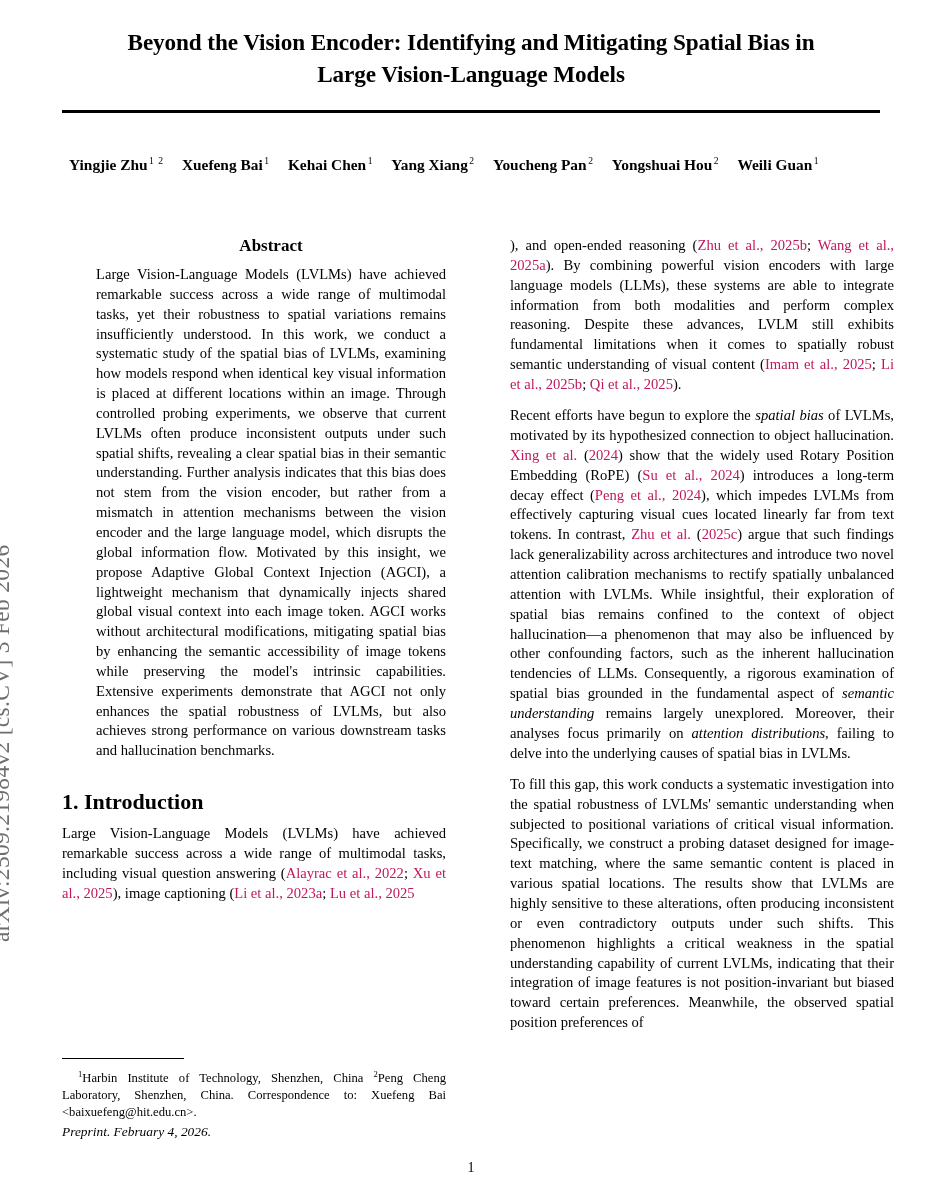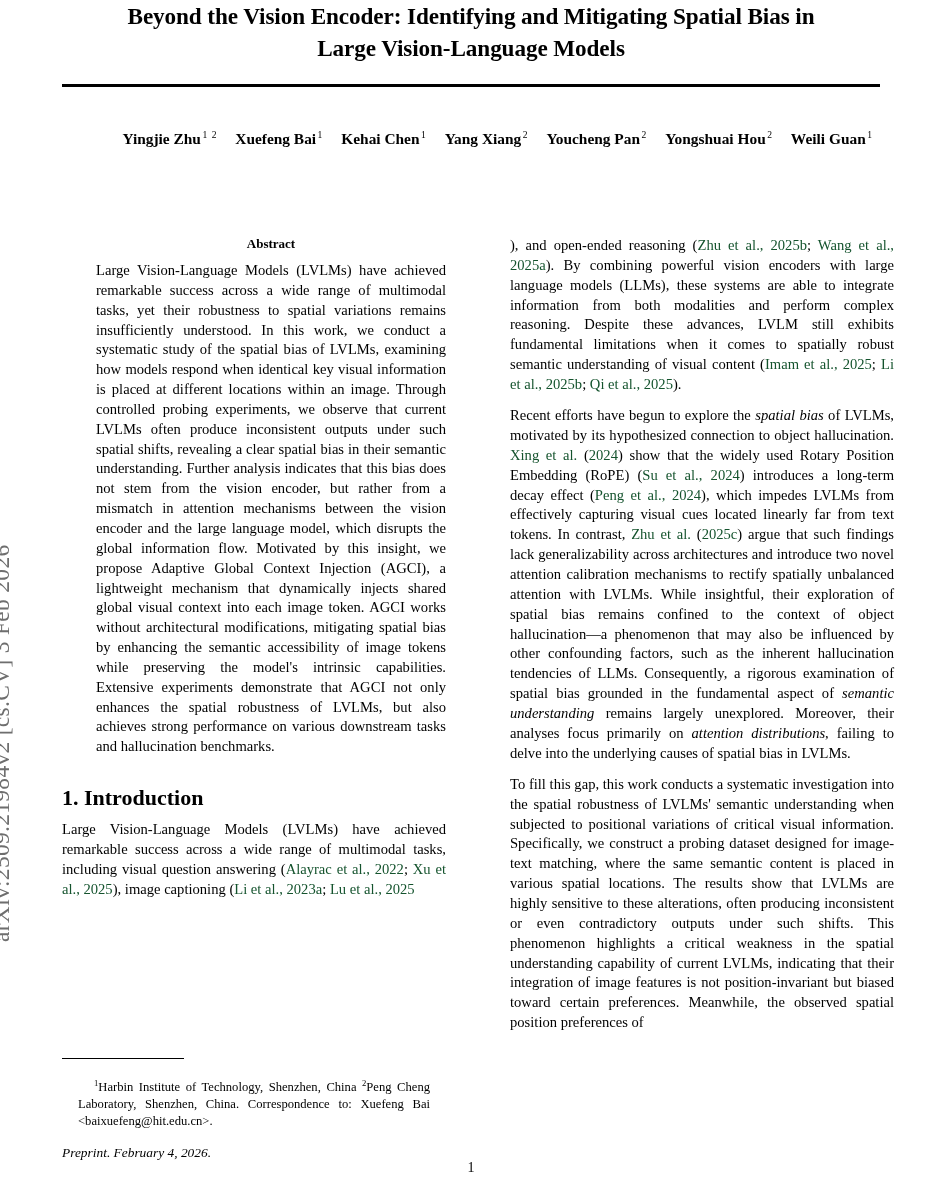--- a/index.html
+++ b/index.html
@@ -42,41 +42,42 @@
   #page {
     position: absolute;
     left: 62px;
     top: 0;
     width: 818px;
     height: 1200px;
   }
 
   
   #title-block {
+    padding-top: 26px;
   }
   #paper-title {
     font-size: 23.2px;
     font-weight: bold;
     line-height: 32px;
     text-align: center;
     margin: 0 auto;
     width: 700px;
     letter-spacing: -0.1px;
   }
   #title-rule {
     margin-top: 20px;
     height: 3px;
     background: #000;
     width: 818px;
   }
 
   
   #authors {
     margin-top: 36px;
-    text-align: right;
+    text-align: left;
     font-size: 15.4px;
     font-weight: bold;
     line-height: 23px;
   }
   #authors .author {
     white-space: nowrap;
     margin: 0 7px;
   }
   #authors sup {
     font-size: 9.6px;
@@ -109,21 +110,21 @@
     height: 930px;
   }
 
   
   #abstract-wrap {
     width: 350px;
     margin-left: 34px;
   }
   #abstract-heading {
     text-align: center;
-    font-size: 13px;
+    font-size: 17px;
     font-weight: bold;
     margin: 0 0 9px 0;
   }
   #abstract-text {
     font-size: 14.6px;
     line-height: 19.85px;
     text-align: justify;
     text-justify: inter-word;
     margin: 0;
     hyphens: auto;
@@ -140,41 +141,41 @@
   .body-par {
     font-size: 14.6px;
     line-height: 19.85px;
     text-align: justify;
     text-justify: inter-word;
     margin: 0 0 11.5px 0;
     hyphens: auto;
   }
   .body-par:last-child { margin-bottom: 8px; }
 
-  .cite { color: #14532d; }
+  .cite { color: #be185d; }
   .ital { font-style: italic; }
 
   
   #footnote-area {
     position: absolute;
     left: 0;
     top: 822px;
     width: 384px;
   }
   #footnote-rule {
     width: 122px;
     height: 1.4px;
     background: #000;
     margin-bottom: 7px;
   }
   #footnote-text {
     font-size: 12.6px;
     line-height: 16.6px;
     text-align: justify;
-    margin: 16px;
+    margin: 0;
   }
   #footnote-text sup {
     font-size: 8.6px;
     vertical-align: super;
   }
   #footnote-indent { display: inline-block; width: 16px; }
   #preprint-line {
     margin-top: 4px;
     font-size: 13.4px;
     font-style: italic;

